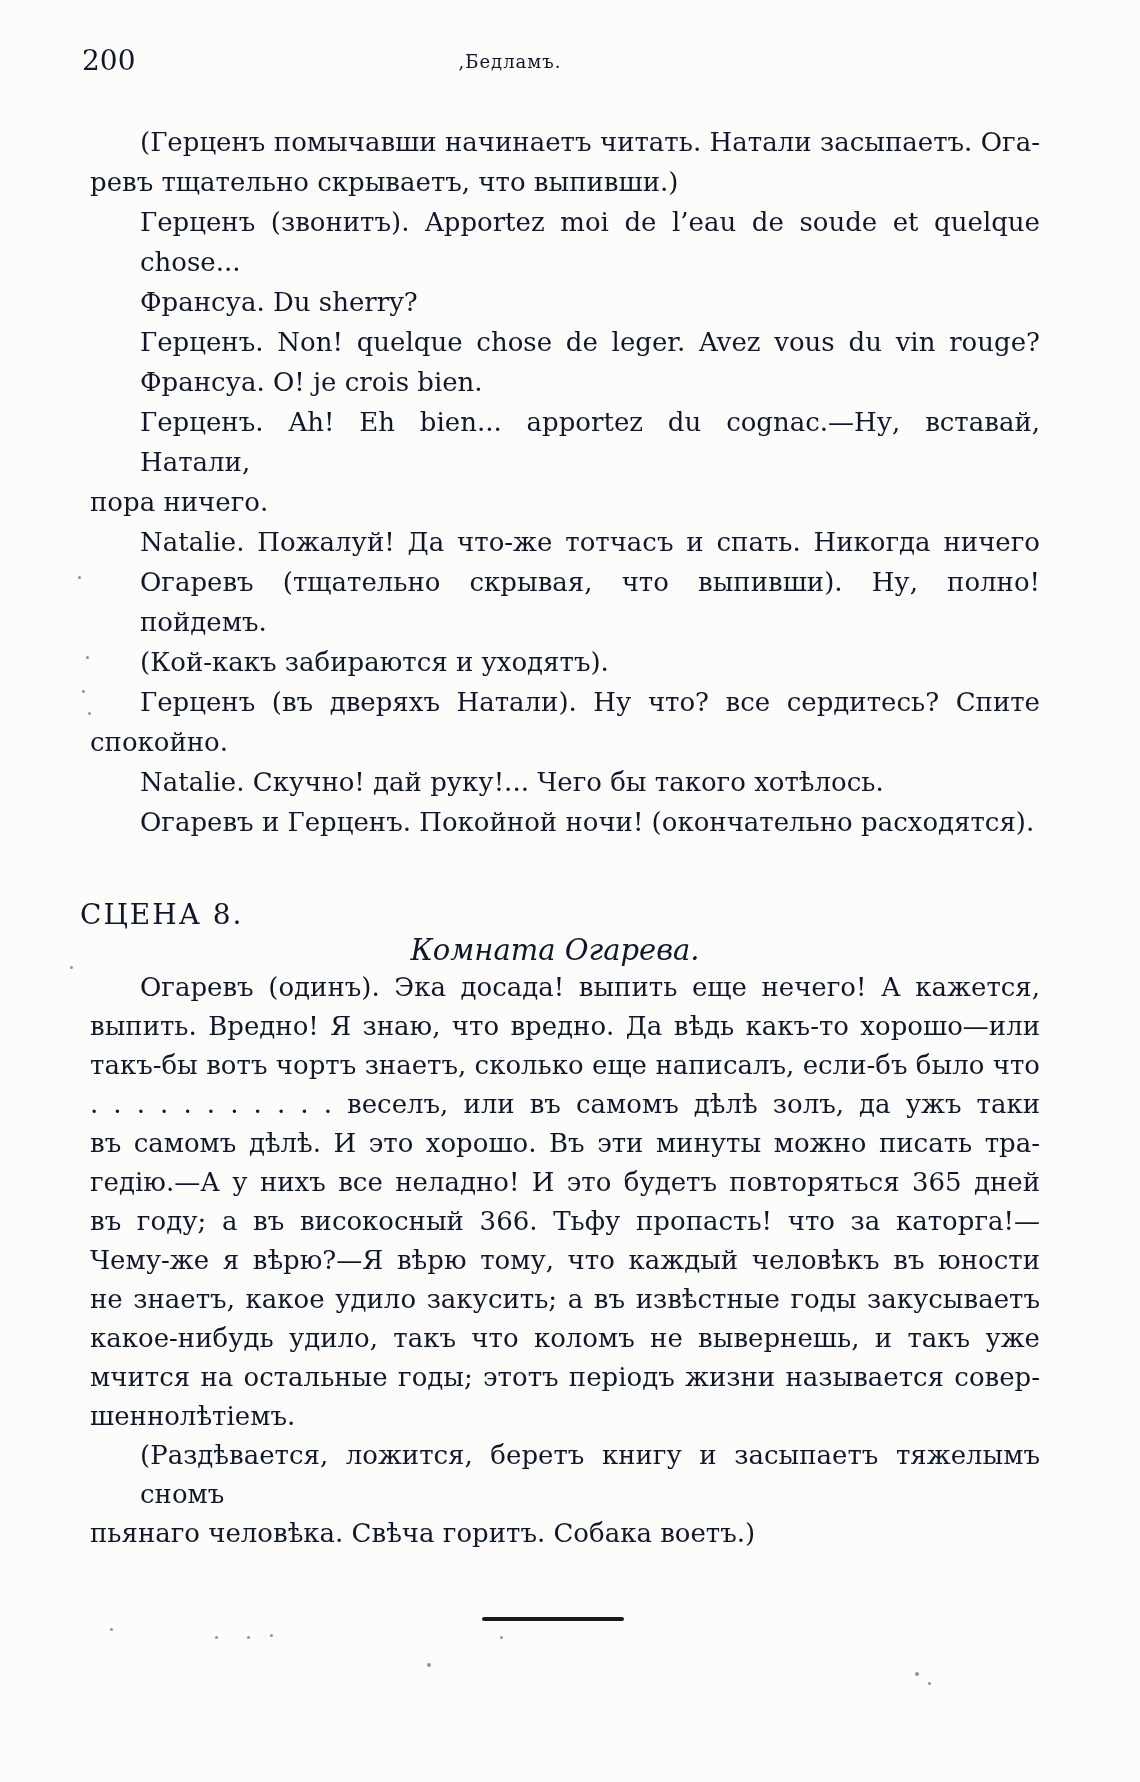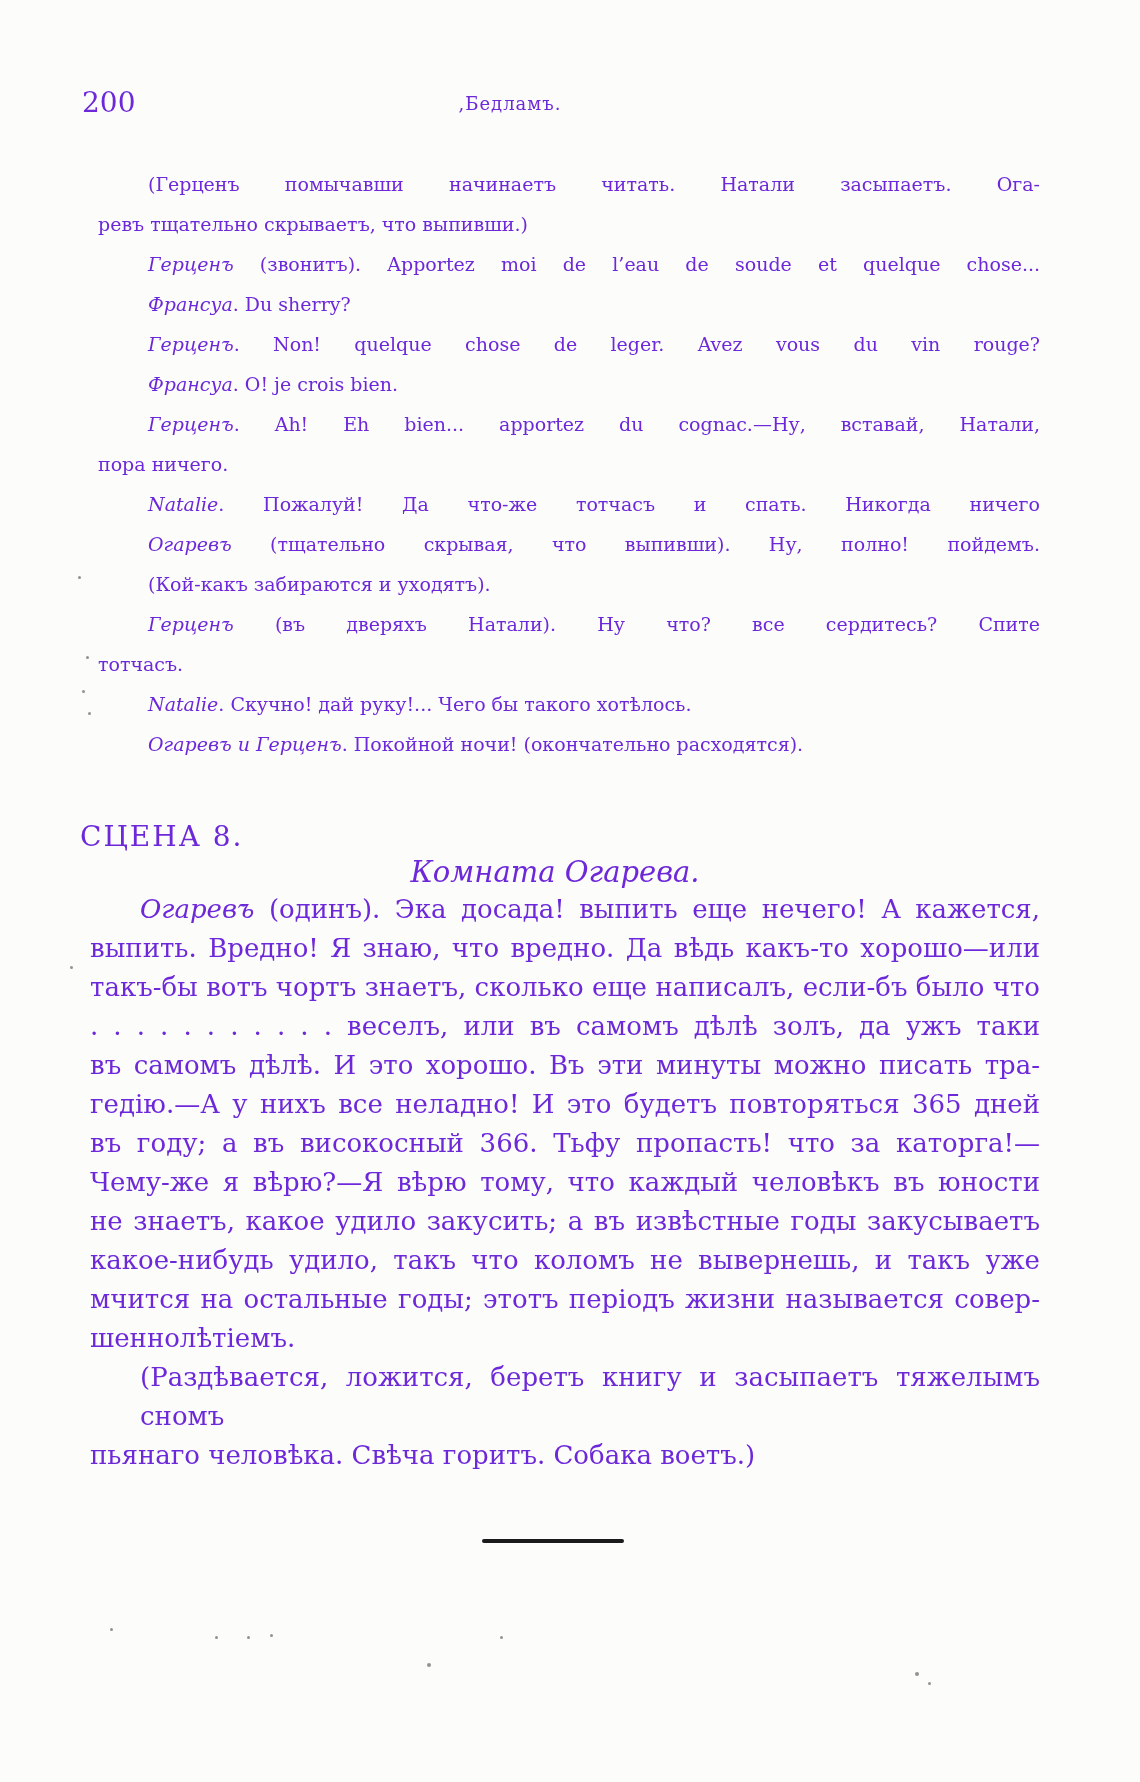--- a/index.html
+++ b/index.html
@@ -2,41 +2,41 @@
 <html><head>
 <meta charset="utf-8">
 <style>
   html,body{margin:0;padding:0;background:#e8e8e6;}
   .page{
     position:relative;
     width:1140px;height:1782px;
     margin:0 auto;
     background:#fcfcfa;
     box-sizing:border-box;
-    padding-top:86px;
+    padding-top:44px;
     font-family:"DejaVu Serif","Liberation Serif",serif;
-    color:#6d28d9;
+    color:#0f172a;
     overflow:hidden;
   }
   .content{margin-left:90px;width:950px;position:relative;}
   .header{position:relative;height:36px;}
   .pagenum{position:absolute;left:-8px;top:0;font-size:28px;line-height:34px;}
   .runtitle{position:absolute;left:420px;top:2px;transform:translateX(-50%);font-size:18px;line-height:32px;letter-spacing:1px;white-space:nowrap;}
-  .dialogue{margin-top:42px;font-size:19px;line-height:40px;margin-left:8px;}
+  .dialogue{margin-top:42px;font-size:26px;line-height:40px;}
   .monologue{font-size:26px;line-height:39px;}
   .line{
     text-align:justify;
     text-align-last:justify;
     text-justify:inter-word;
     white-space:normal;
     overflow:visible;
   }
   .line.nj{text-align:left;text-align-last:left;}
   .line.ind{padding-left:50px;}
-  .it{font-style:italic;}
+  .it{}
   .scene-head{margin-top:56px;font-size:28px;line-height:34px;letter-spacing:2px;transform:translateX(-10px);}
   .scene-sub{margin-top:0;text-align:center;font-size:29px;line-height:36px;font-style:italic;transform:translateX(-10px);}
   .endrule{margin:64px 0 0 392px;width:142px;height:4px;background:#1b1b1b;border-radius:2px;}
   .speck{position:absolute;width:3px;height:3px;background:#3a3a3a;border-radius:50%;opacity:.55;}
 </style>
 </head>
 <body>
 
 <div class="page">
   <div class="content">
@@ -52,21 +52,21 @@
         <div class="line ind"><span class="it">Герценъ</span><span class="rm"> (звонитъ). Apportez moi de l’eau de soude et quelque chose...</span></div>
         <div class="line ind nj"><span class="it">Франсуа</span><span class="rm">. Du sherry?</span></div>
         <div class="line ind"><span class="it">Герценъ</span><span class="rm">. Non! quelque chose de leger. Avez vous du vin rouge?</span></div>
         <div class="line ind nj"><span class="it">Франсуа</span><span class="rm">. О! je crois  bien.</span></div>
         <div class="line ind"><span class="it">Герценъ</span><span class="rm">. Ah! Eh bien... apportez du cognac.—Ну, вставай, Натали,</span></div>
         <div class="line nj"><span class="rm">пора ничего.</span></div>
         <div class="line ind"><span class="it">Natalie</span><span class="rm">. Пожалуй! Да что-же тотчасъ и спать. Никогда ничего</span></div>
         <div class="line ind"><span class="it">Огаревъ</span><span class="rm"> (тщательно скрывая, что выпивши). Ну, полно! пойдемъ.</span></div>
         <div class="line ind nj"><span class="rm">(Кой-какъ забираются и уходятъ).</span></div>
         <div class="line ind"><span class="it">Герценъ</span><span class="rm"> (въ дверяхъ Натали). Ну что? все сердитесь? Спите</span></div>
-        <div class="line nj"><span class="rm">тотчасъ.</span></div>
+        <div class="line nj"><span class="rm">спокойно.</span></div>
         <div class="line ind nj"><span class="it">Natalie</span><span class="rm">. Скучно! дай руку!... Чего бы такого хотѣлось.</span></div>
         <div class="line ind nj"><span class="it">Огаревъ и Герценъ</span><span class="rm">. Покойной ночи! (окончательно расходятся).</span></div>
       </div>
 
     <div class="scene-head">СЦЕНА 8.</div>
     <div class="scene-sub">Комната Огарева.</div>
 
     <div class="monologue" id="monologue">
         <div class="line ind"><span class="it">Огаревъ</span><span class="rm"> (одинъ). Эка досада! выпить еще нечего! А кажется,</span></div>
         <div class="line"><span class="rm">выпить. Вредно! Я знаю, что вредно. Да вѣдь какъ-то хорошо—или</span></div>

